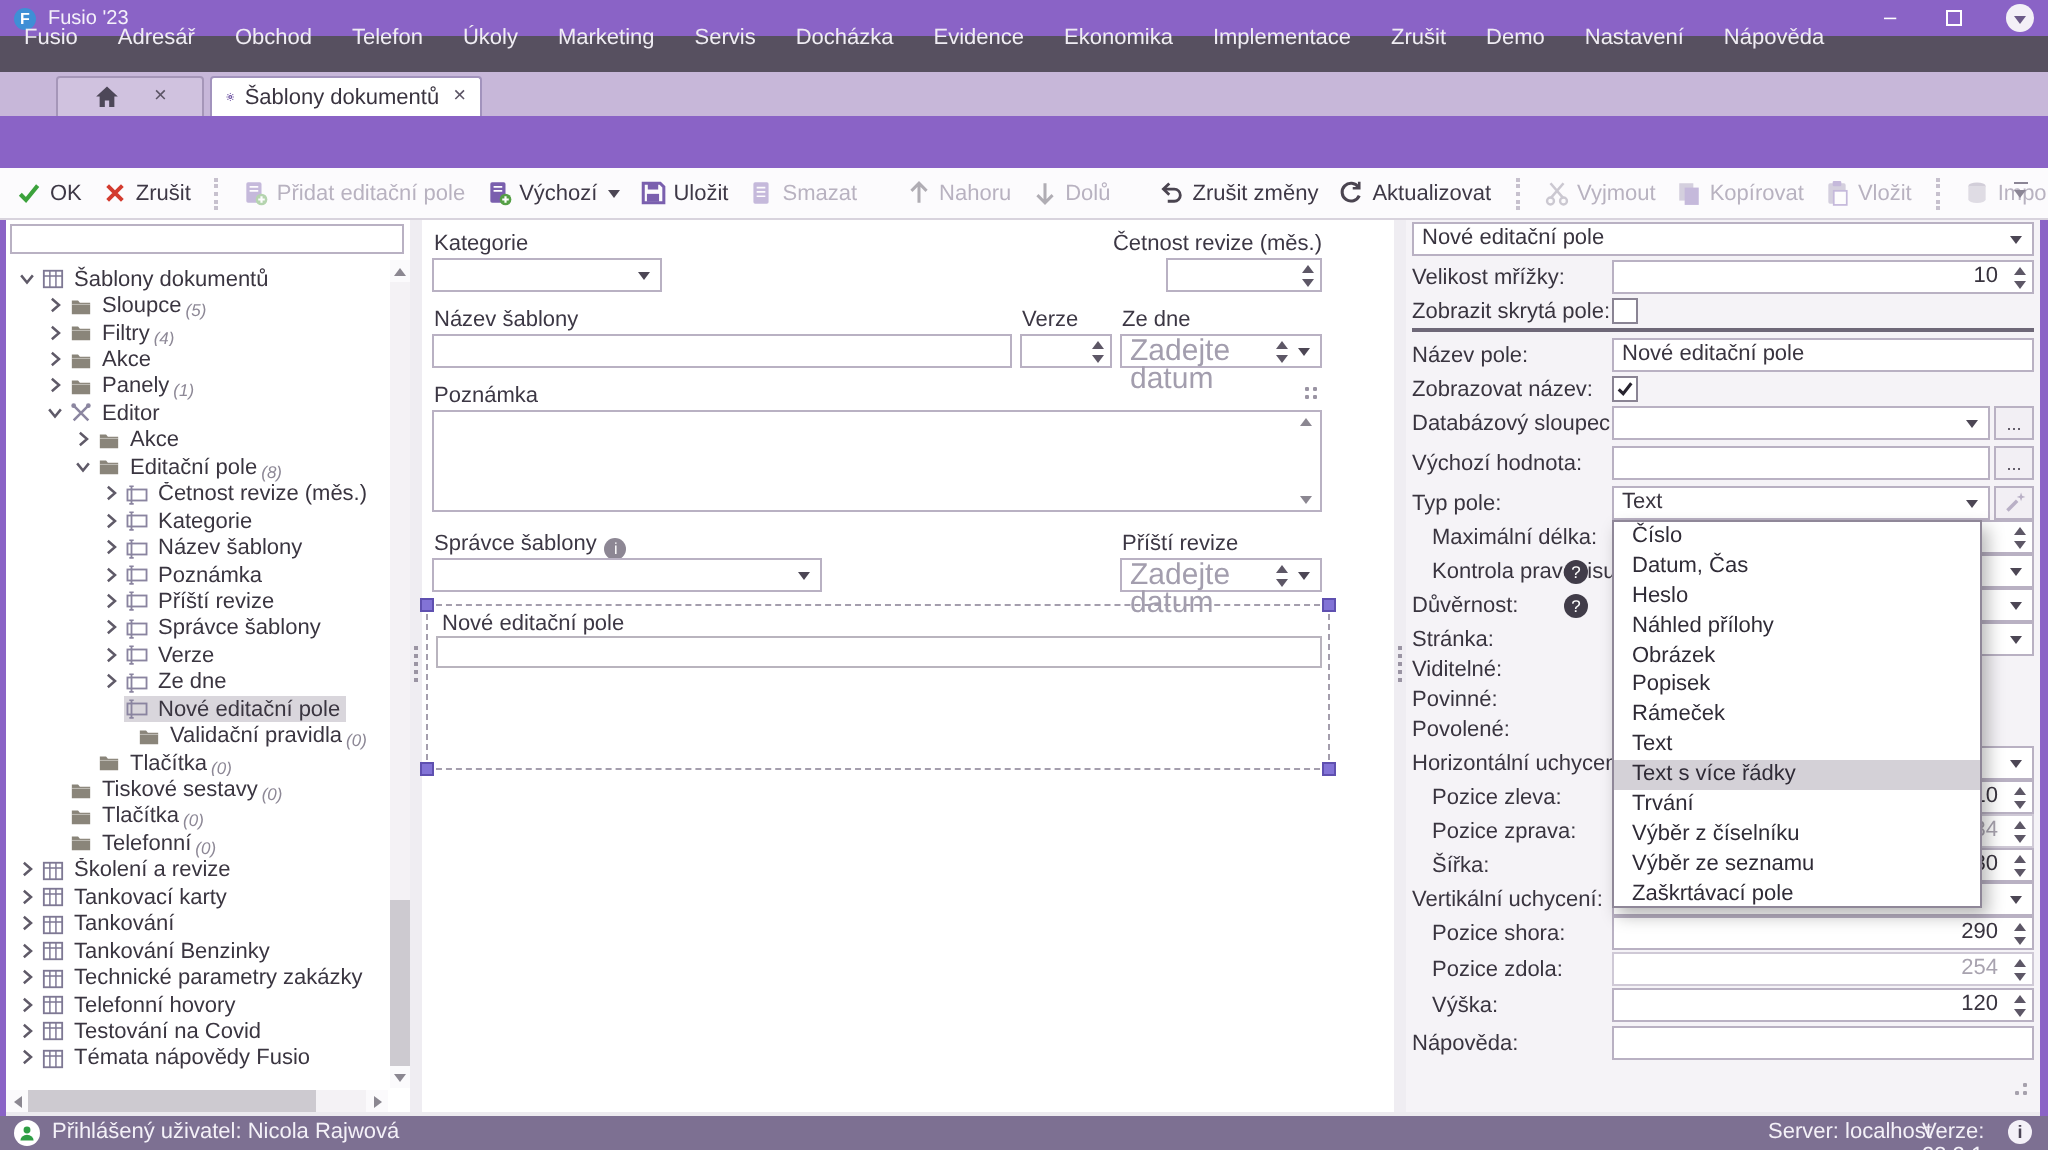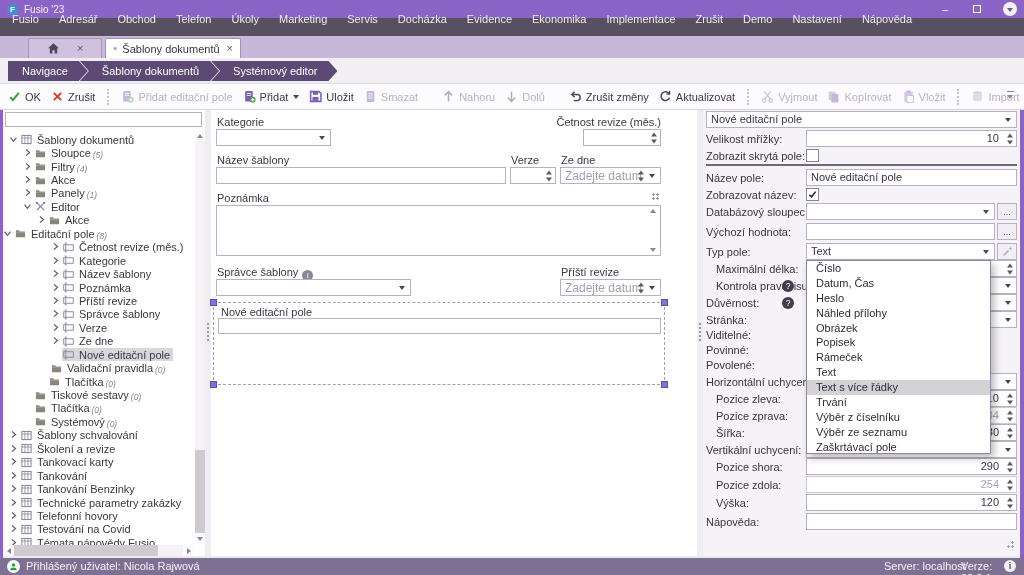--- a/index.html
+++ b/index.html
@@ -77,21 +77,21 @@
   .tri.down{border-left:3.5px solid transparent;border-right:3.5px solid transparent;border-top:4.5px solid #8b8791;}
   .tri.left{border-top:3.5px solid transparent;border-bottom:3.5px solid transparent;border-right:4.5px solid #8b8791;}
   .tri.right{border-top:3.5px solid transparent;border-bottom:3.5px solid transparent;border-left:4.5px solid #8b8791;}
   #vscroll{position:absolute;left:192px;top:20px;width:10px;height:414px;background:#f4f2f5;}
   #vthumb{position:absolute;left:0;top:320px;width:10px;height:84px;background:#cdcad0;}
   #hscroll{position:absolute;left:0;top:435px;width:191px;height:11px;background:#f4f2f5;}
   #hthumb{position:absolute;left:11px;top:0;width:144px;height:11px;background:#cdcad0;}
 
   
   .flabel{position:absolute;font-size:11px;color:#3c3744;white-space:nowrap;}
-  .fld{position:absolute;background:#fff;border:1px solid #b9b1c3;font-size:12px;color:#3a3542;}
+  .fld{position:absolute;background:#fff;border:1px solid #b9b1c3;font-size:15px;color:#3a3542;}
   .fld .ph{position:absolute;left:4px;top:1px;line-height:14px;color:#a39eae;}
   .spin{position:absolute;right:3px;top:50%;transform:translateY(-50%);display:flex;flex-direction:column;gap:3px;}
   .spin b{width:0;height:0;border-left:3.2px solid transparent;border-right:3.2px solid transparent;display:block;}
   .spin b.u{border-bottom:4px solid #5d5766;}
   .spin b.d{border-top:4px solid #5d5766;}
   .carr{position:absolute;right:5px;top:50%;margin-top:-2px;width:0;height:0;border-left:3.5px solid transparent;border-right:3.5px solid transparent;border-top:4px solid #4c4654;}
   .spin.off15{right:16px;}
   .info-i{display:inline-flex;width:11px;height:11px;border-radius:50%;background:#8d8794;color:#fff;font-size:8px;align-items:center;justify-content:center;vertical-align:-2px;margin-left:4px;}
   .help-q{position:absolute;width:12px;height:12px;border-radius:50%;background:#413c49;color:#fff;font-size:8.5px;display:flex;align-items:center;justify-content:center;}
   .ta-arrows{position:absolute;right:3px;top:3px;bottom:3px;display:flex;flex-direction:column;justify-content:space-between;align-items:center;width:8px;}
@@ -187,21 +187,20 @@
             <path d="M6 0l1 2H5zM6 12l1-2H5zM0 6l2-1v2zM12 6l-2-1v2zM1.7 1.7l2.2.6-1.6 1.6zM10.3 10.3l-2.2-.6 1.6-1.6zM10.3 1.7l-.6 2.2-1.6-1.6zM1.7 10.3l.6-2.2 1.6 1.6z" fill="#6b4fa0"></path>
             <circle cx="6" cy="6" r="2.9" fill="#6b4fa0"></circle>
             <circle cx="6" cy="6" r="1.2" fill="#fff"></circle>
           </svg>
         </span>
       <span class="lbl">Šablony dokumentů</span>
       <span class="tab-close">×</span>
     </div>
   </div>
 
-  <div id="crumbbar"><div class="crumb first" style="padding-left: 14px; padding-right: 20px;">Navigace</div><div class="crumb next" style="padding-left: 22px; padding-right: 20px;">Šablony dokumentů</div><div class="crumb next" style="padding-left: 22px; padding-right: 20px;">Systémový editor</div></div>
 
   <div id="toolbar">
       <div class="tb-btn">
         <span class="ico">
           <svg viewBox="0 0 12 12">
             <path d="M2 6.6 L4.6 9.2 L10 2.6" fill="none" stroke="#3ca23c" stroke-width="1.9"></path>
           </svg>
         </span>
         <span>OK</span>
       </div>
@@ -227,21 +226,21 @@
       </div>
       <div class="tb-btn">
         <span class="ico">
           <svg viewBox="0 0 12 12">
             <rect x="2" y="1" width="7" height="9.5" rx="0.8" fill="#7a5fae"></rect>
             <path d="M3.5 3.2h4M3.5 5h4" stroke="#fff" stroke-width="0.8"></path>
             <circle cx="9" cy="9" r="2.7" fill="#56a046"></circle>
             <path d="M9 7.5v3M7.5 9h3" stroke="#fff" stroke-width="1"></path>
           </svg>
         </span>
-        <span>Přidat</span>
+        <span>Výchozí</span>
         <span class="dd-arr"></span>
       </div>
       <div class="tb-btn">
         <span class="ico">
           <svg viewBox="0 0 12 12">
             <path d="M1.5 1.5 h7.8 L11 3.2 V10.5 H1.5 Z" fill="none" stroke="#7a5fae" stroke-width="1.4"></path>
             <rect x="3.6" y="1.8" width="4.8" height="2.6" fill="#7a5fae"></rect>
             <rect x="3.2" y="6.4" width="5.6" height="3.6" fill="#7a5fae"></rect>
           </svg>
         </span>
@@ -450,21 +449,21 @@
             <span class="inner">
               <span class="ti-ico">
                 <svg viewBox="0 0 12 12">
                   <path d="M1 2.5 h3.4 l1 1.2 H11 V10 H1 Z" fill="#8a857a"></path>
                   <path d="M1 4.6 h10" stroke="#fff" stroke-width="0.5" opacity="0.5"></path>
                 </svg>
               </span>
               <span>Akce</span>
             </span>
           </div>
-          <div class="titem" style="">
+          <div class="titem" style="padding-left: 34px;">
             <span class="exp">
               <svg viewBox="0 0 8 8">
                 <path d="M1.4 2.4 L4 5.6 L6.6 2.4" fill="none" stroke="#5f5a68" stroke-width="1.1"></path>
               </svg>
             </span>
             <span class="inner">
               <span class="ti-ico">
                 <svg viewBox="0 0 12 12">
                   <path d="M1 2.5 h3.4 l1 1.2 H11 V10 H1 Z" fill="#8a857a"></path>
                   <path d="M1 4.6 h10" stroke="#fff" stroke-width="0.5" opacity="0.5"></path>
@@ -616,21 +615,21 @@
               <span class="ti-ico">
                 <svg viewBox="0 0 12 12">
                   <rect x="0.8" y="3" width="10.4" height="6" fill="none" stroke="#8a84a0" stroke-width="1"></rect>
                   <path d="M3 1.2 v9.6" stroke="#8a84a0" stroke-width="1"></path>
                   <path d="M1.8 1.2 h2.4 M1.8 10.8 h2.4" stroke="#8a84a0" stroke-width="0.9"></path>
                 </svg>
               </span>
               <span>Nové editační pole</span>
             </span>
           </div>
-          <div class="titem" style="padding-left: 36px;">
+          <div class="titem" style="padding-left: 54px;">
             <span class="exp"></span>
             <span class="inner">
               <span class="ti-ico">
                 <svg viewBox="0 0 12 12">
                   <path d="M1 2.5 h3.4 l1 1.2 H11 V10 H1 Z" fill="#8a857a"></path>
                   <path d="M1 4.6 h10" stroke="#fff" stroke-width="0.5" opacity="0.5"></path>
                 </svg>
               </span>
               <span>Validační pravidla</span>
               <i class="cnt">(0)</i>
@@ -677,38 +676,22 @@
           </div>
           <div class="titem" style="padding-left: 20px;">
             <span class="exp"></span>
             <span class="inner">
               <span class="ti-ico">
                 <svg viewBox="0 0 12 12">
                   <path d="M1 2.5 h3.4 l1 1.2 H11 V10 H1 Z" fill="#8a857a"></path>
                   <path d="M1 4.6 h10" stroke="#fff" stroke-width="0.5" opacity="0.5"></path>
                 </svg>
               </span>
-              <span>Systémový</span>
+              <span>Telefonní</span>
               <i class="cnt">(0)</i>
-            </span>
-          </div>
-          <div class="titem" style="padding-left: 6px;">
-            <span class="exp">
-              <svg viewBox="0 0 8 8">
-                <path d="M2.6 1.2 L5.8 4 L2.6 6.8" fill="none" stroke="#5f5a68" stroke-width="1.1"></path>
-              </svg>
-            </span>
-            <span class="inner">
-              <span class="ti-ico">
-                <svg viewBox="0 0 12 12">
-                  <rect x="1" y="1.5" width="10" height="9" fill="none" stroke="#7e7894" stroke-width="1"></rect>
-                  <path d="M1 4.4 h10 M4.3 1.5 v9 M7.6 1.5 v9" stroke="#7e7894" stroke-width="0.8"></path>
-                </svg>
-              </span>
-              <span>Šablony schvalování</span>
             </span>
           </div>
           <div class="titem" style="padding-left: 6px;">
             <span class="exp">
               <svg viewBox="0 0 8 8">
                 <path d="M2.6 1.2 L5.8 4 L2.6 6.8" fill="none" stroke="#5f5a68" stroke-width="1.1"></path>
               </svg>
             </span>
             <span class="inner">
               <span class="ti-ico">

